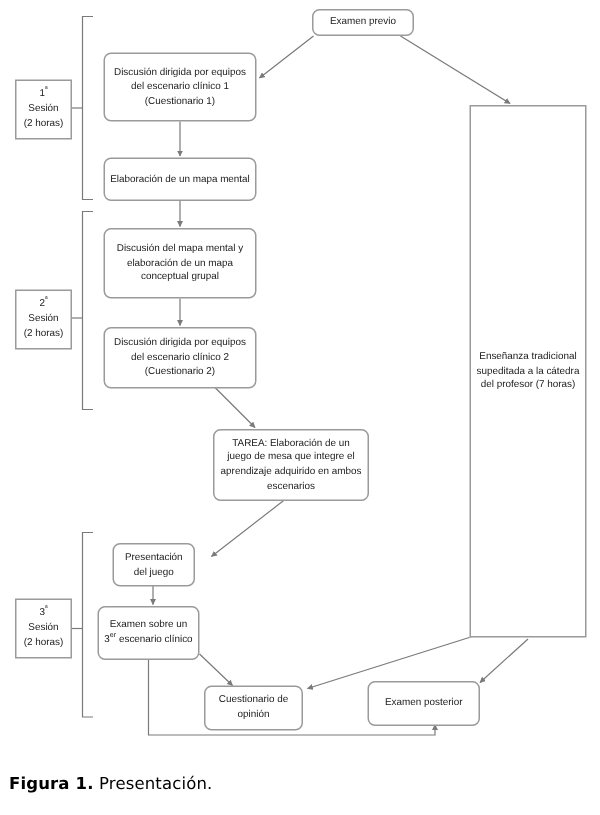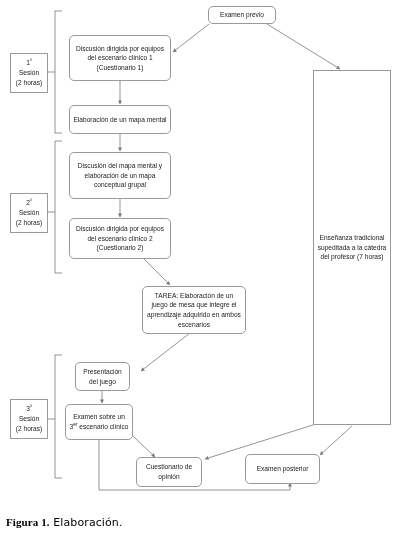--- a/index.html
+++ b/index.html
@@ -82,21 +82,20 @@
     position: absolute;
     left: 6px;
     top: 516px;
     font-size: 11px;
     font-family: "DejaVu Sans", sans-serif;
     color: #000000;
     letter-spacing: 0.1px;
   }
   #caption .fig-label {
     font-weight: bold;
-    font-family: Liberation Serif, serif;
   }
   #caption .fig-title {
     font-weight: normal;
   }
 </style>
 </head>
 <body>
 
 <div id="diagram">
 
@@ -196,14 +195,14 @@
   </div>
 
   <div class="node sharp" style="left:313px; top:70px; width:78px; height:355px; align-items:center;">
     <span class="node-text">Enseñanza tradicional supeditada a la cátedra del profesor (7 horas)</span>
   </div>
 
 </div>
 
 <div id="caption">
   <span class="fig-label">Figura 1.</span>
-  <span class="fig-title">Elaboración.</span>
+  <span class="fig-title">Presentación.</span>
 </div>
 
 </body></html>

